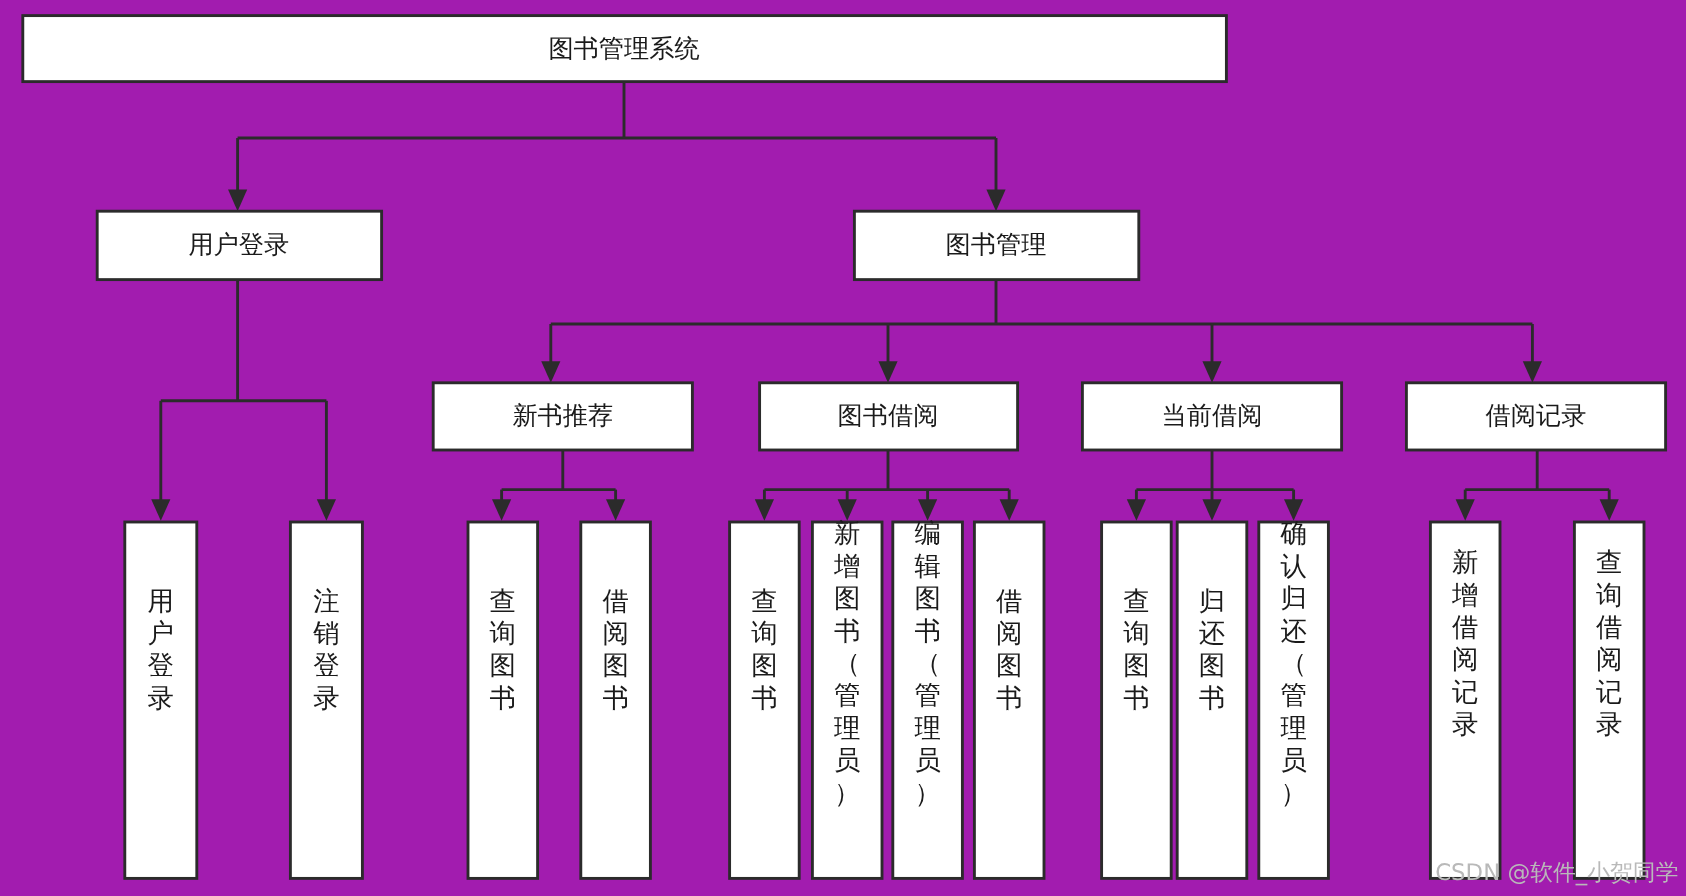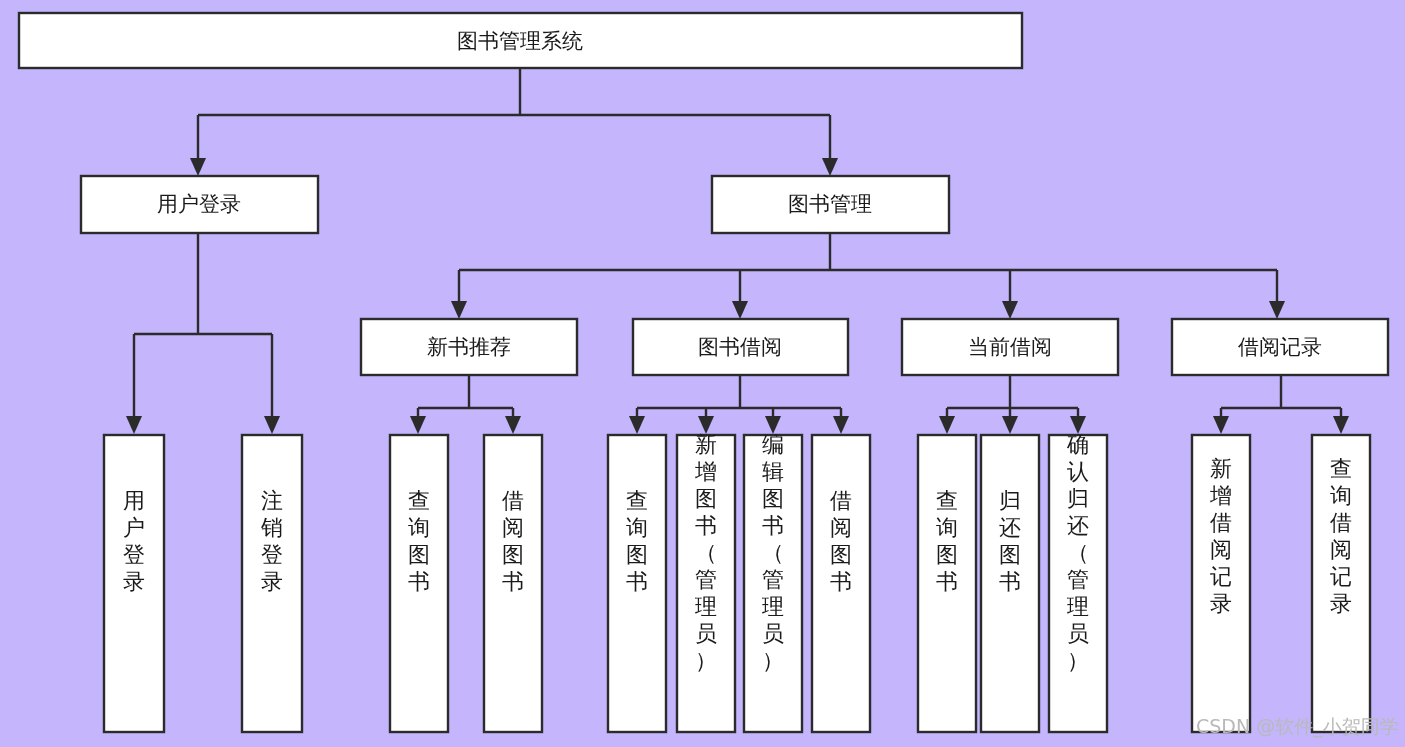--- a/index.html
+++ b/index.html
@@ -11,21 +11,21 @@
   body {
     width: 1405px;
     height: 747px;
     font-family: "DejaVu Sans", "Liberation Sans", sans-serif;
     overflow: hidden;
   }
   #diagram-root {
     position: relative;
     width: 1405px;
     height: 747px;
-    background: #c4b5fd;
+    background: #a21caf;
   }
   svg.diagram-canvas {
     position: absolute;
     top: 0;
     left: 0;
     width: 1405px;
     height: 747px;
     display: block;
   }
   .node-box {

